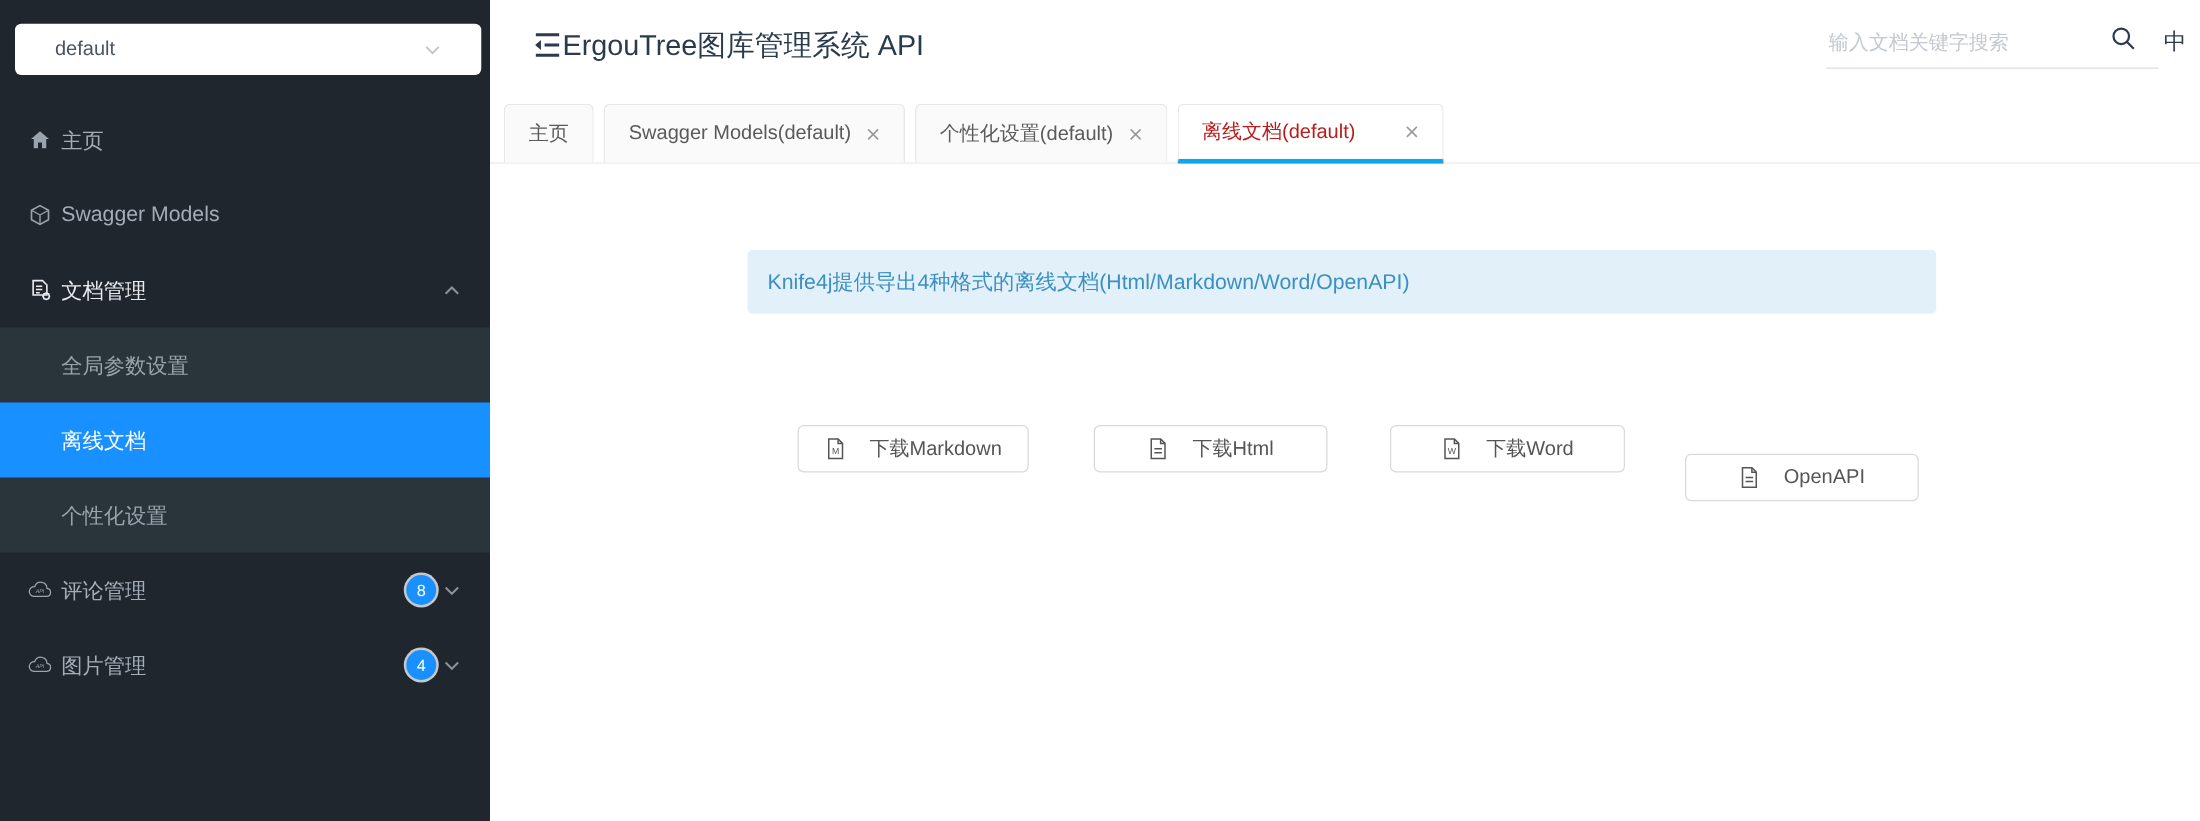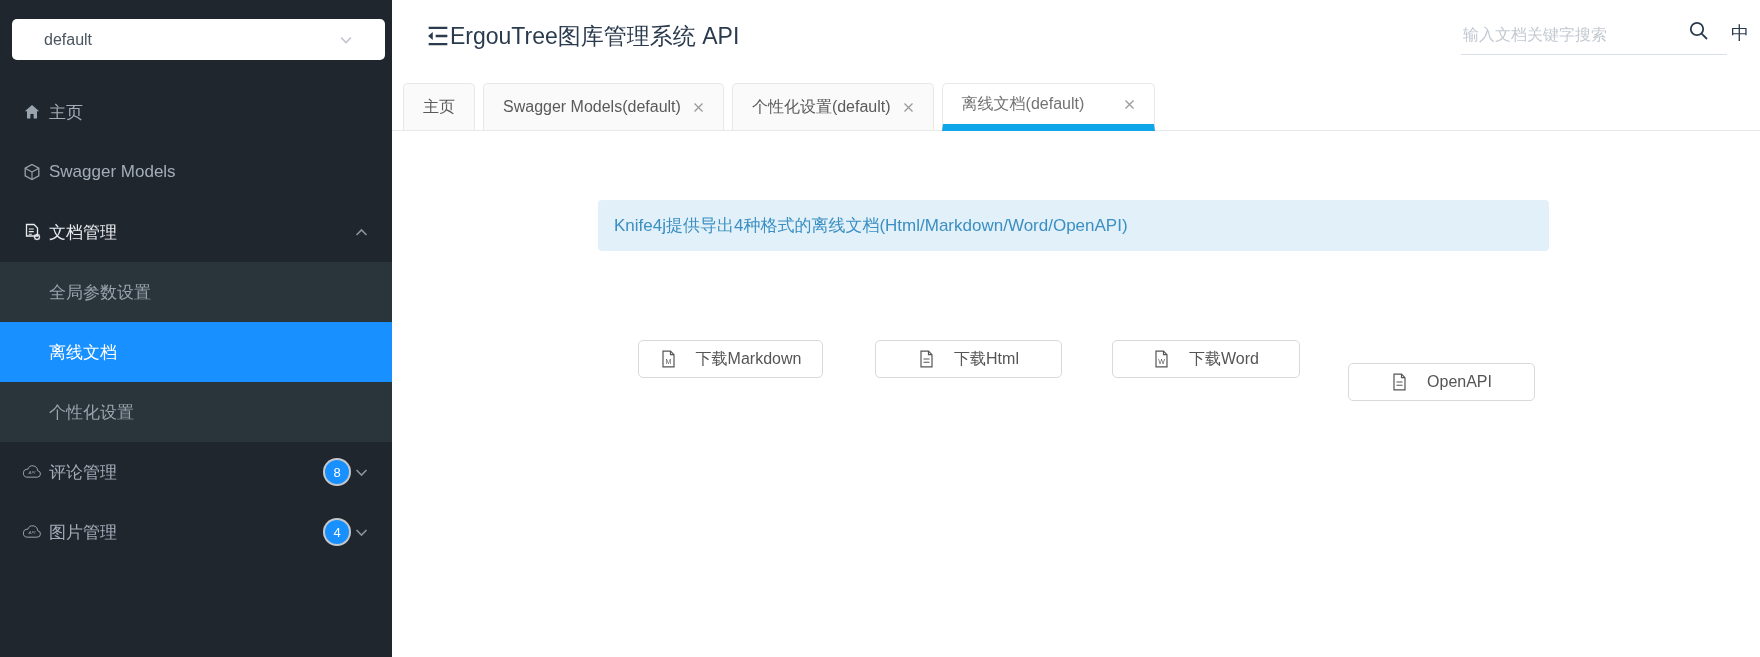--- a/index.html
+++ b/index.html
@@ -66,22 +66,22 @@
     display:flex;align-items:flex-end;padding-left:11px;gap:8px;
   }
   .tab{
     height:47px;display:flex;align-items:center;padding:0 19px;
     background:#fafafa;border:1px solid #e8e8e8;border-bottom:none;
     border-radius:5px 5px 0 0;font-size:16px;color:#5a5a5a;cursor:pointer;
     box-sizing:border-box;white-space:nowrap;
   }
   .tab .tab-close{margin-left:12px;display:flex;align-items:center;cursor:pointer;}
   .tab.active{
-    background:#ffffff;color:#737373;height:48px;margin-bottom:-1px;
-    border-bottom:7px solid #0ea5e9;position:relative;z-index:2;gap:28px;
+    background:#ffffff;color:#b91c1c;height:48px;margin-bottom:-1px;
+    border-bottom:4px solid #0ea5e9;position:relative;z-index:2;gap:28px;
   }
 
   
   .content{position:absolute;left:392px;top:131px;width:1368px;height:526px;background:#fff;}
   .info-alert{
     position:absolute;left:206px;top:69px;width:951px;height:51px;
     background:#e2f1f9;border-radius:4px;display:flex;align-items:center;
     padding:0 16px;box-sizing:border-box;
     font-size:17px;color:#3b8fc2;
   }

